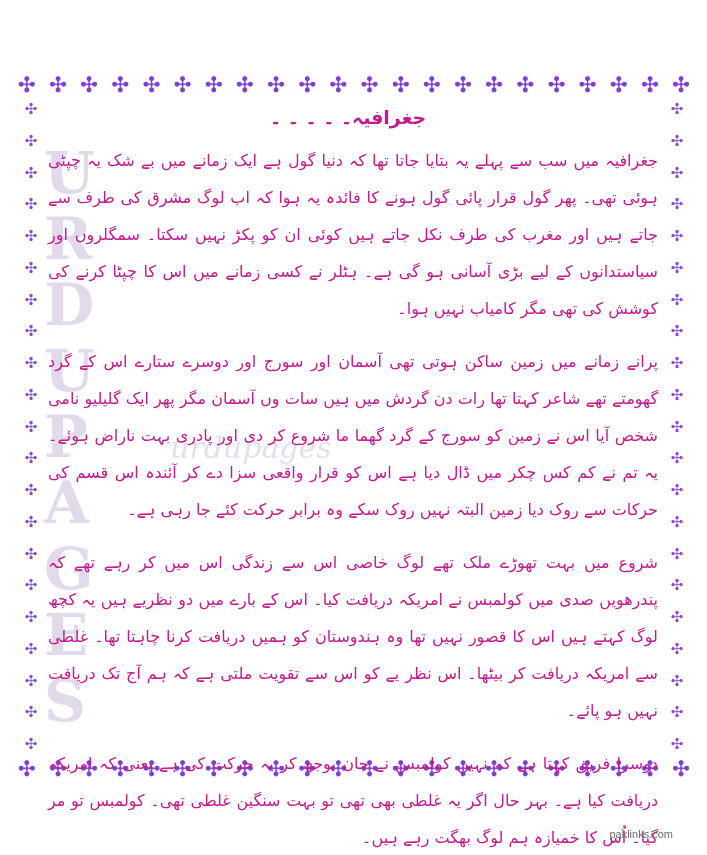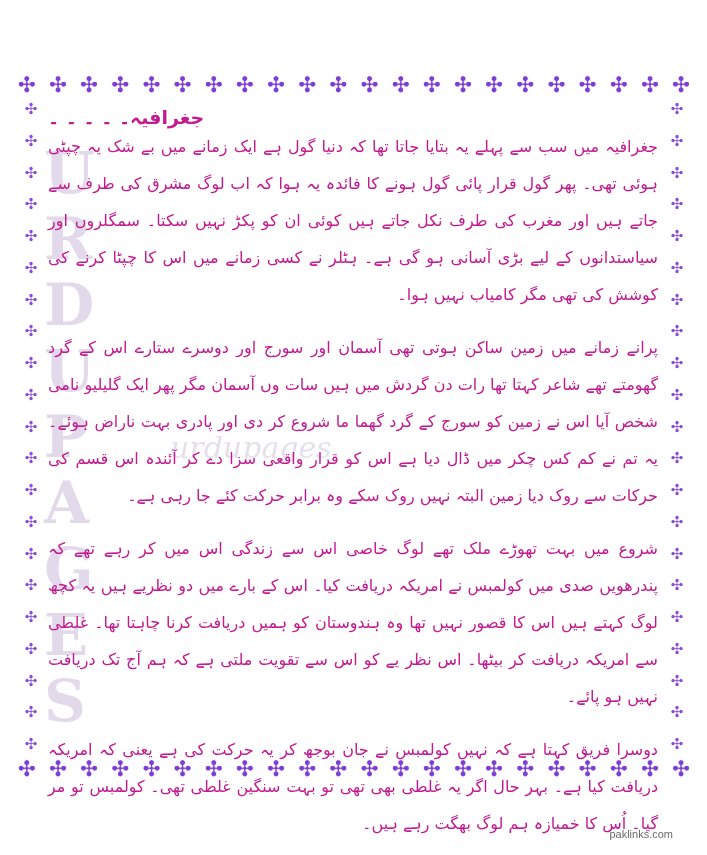--- a/index.html
+++ b/index.html
@@ -106,22 +106,23 @@
     z-index: 3;
     direction: rtl;
     text-align: right;
   }
 
   #doc-title {
     color: #C41A8F;
     font-family: "DejaVu Sans", sans-serif;
     font-size: 19px;
     font-weight: bold;
-    text-align: left;
+    text-align: center;
     padding-right: 10px;
+    margin-bottom: 14px;
     direction: rtl;
   }
 
   .para {
     color: #C41A8F;
     font-size: 16px;
     line-height: 37px;
     margin: 0 0 16px 0;
     direction: rtl;
     text-align: justify;

